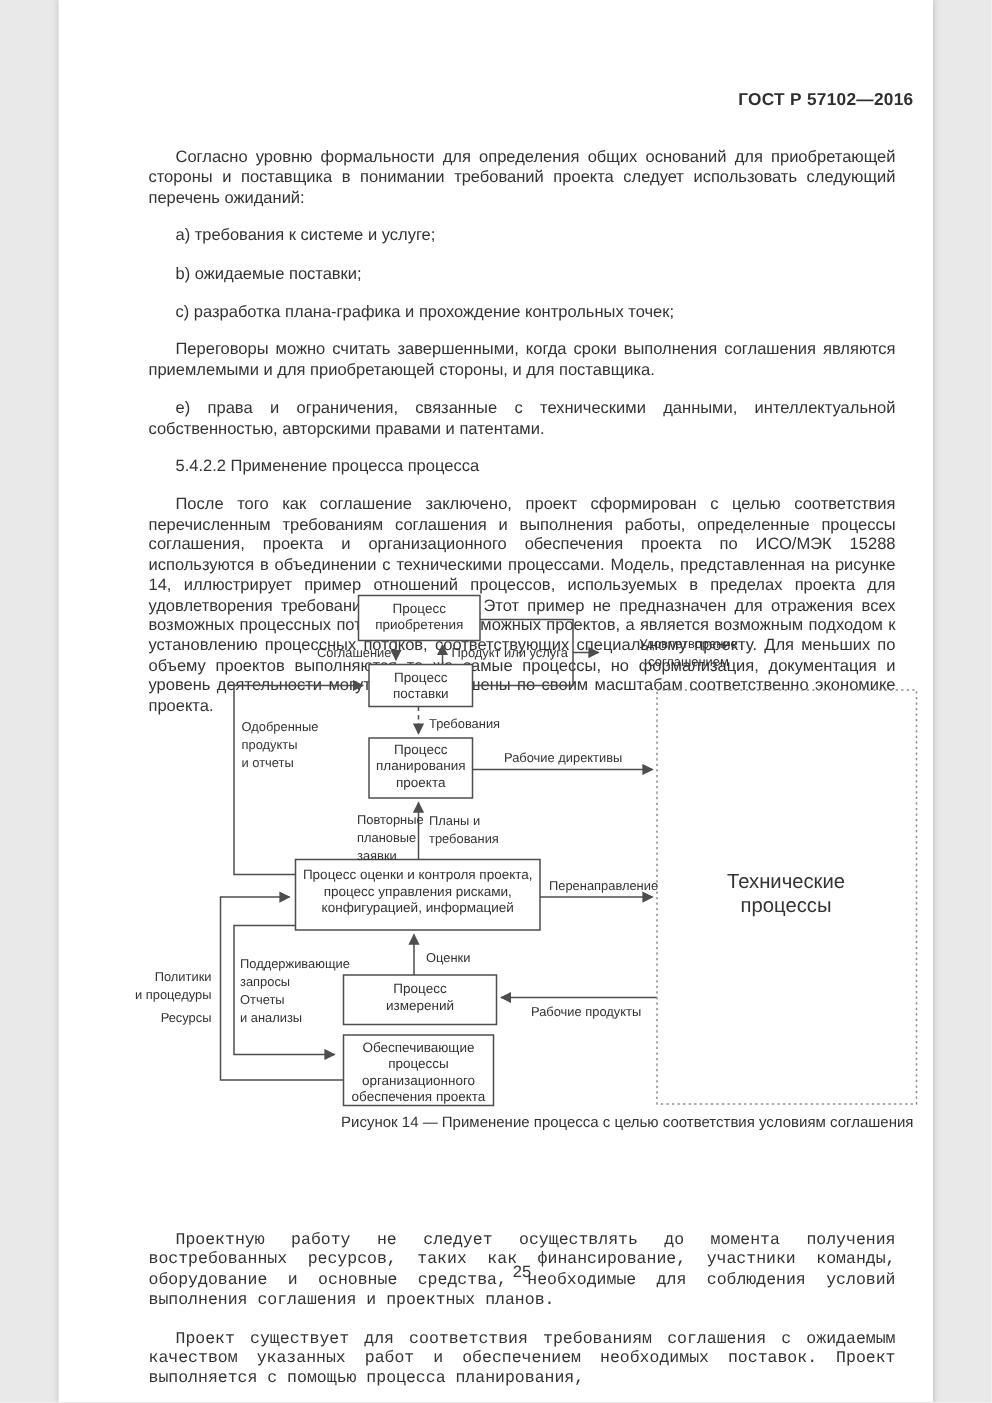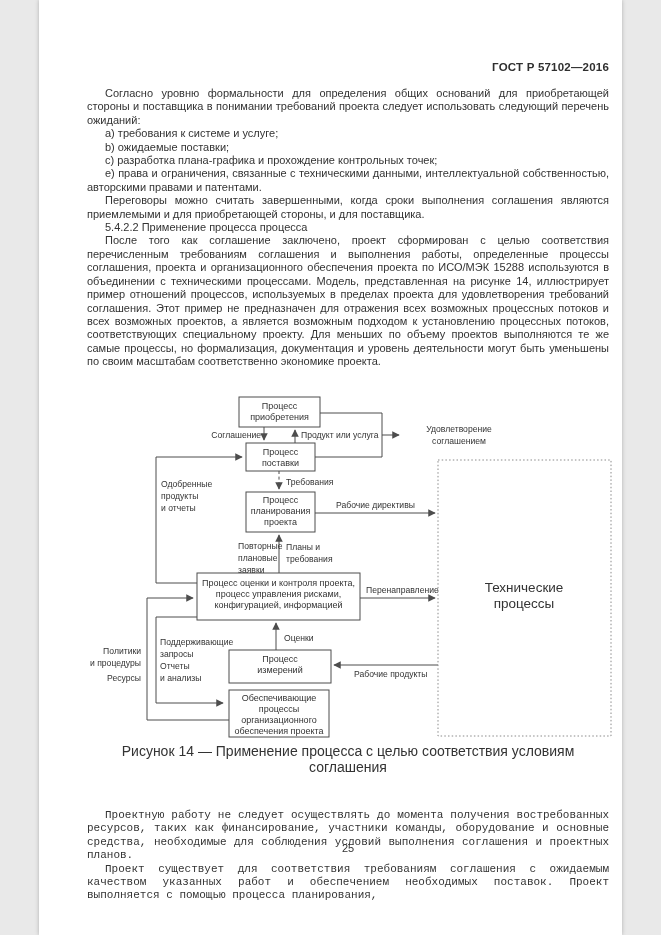--- a/index.html
+++ b/index.html
@@ -11,24 +11,24 @@
     box-shadow:0 0 4px rgba(0,0,0,.25);
   }
   .doc-header{
     position:absolute;top:61px;left:48px;width:522px;
     text-align:right;font-size:11.5px;font-weight:bold;color:#2f2f2f;
     letter-spacing:.2px;
   }
   .textblock{position:absolute;left:48px;width:522px;font-size:11px;line-height:13.4px;}
   .textblock.top{top:87px;}
   .textblock.bottom{top:809px;font-family:Liberation Mono, monospace;}
-  .textblock p{margin:0;text-indent:18px;text-align:justify;}
+  .textblock p{margin:12px;text-indent:18px;text-align:justify;}
   .figure-caption{
     position:absolute;top:743px;left:48px;width:522px;
-    text-align:center;font-size:14px;color:#333;
+    text-align:right;font-size:10px;color:#333;
   }
   .page-number{
     position:absolute;top:842px;left:48px;width:522px;
     text-align:center;font-size:11px;color:#333;
   }
   svg.diagram{position:absolute;left:0;top:390px;}
   svg.diagram text{font-family:"Liberation Sans","DejaVu Sans",sans-serif;fill:#333;}
   .lbl{font-size:8.6px;}
   .boxtxt{font-size:9px;text-anchor:middle;}
   .bigtxt{font-size:13.5px;text-anchor:middle;}
@@ -42,22 +42,22 @@
 
 <div class="page">
 
   <div class="doc-header">ГОСТ Р 57102—2016</div>
 
   <div class="textblock top">
     <p>Согласно уровню формальности для определения общих оснований для приобретающей стороны и поставщика в понимании требований проекта следует использовать следующий перечень ожиданий:</p>
     <p>a) требования к системе и услуге;</p>
     <p>b) ожидаемые поставки;</p>
     <p>c) разработка плана-графика и прохождение контрольных точек;</p>
+    <p>Переговоры можно считать завершенными, когда сроки выполнения соглашения являются приемлемыми и для приобретающей стороны, и для поставщика.</p>
     <p>e) права и ограничения, связанные с техническими данными, интеллектуальной собственностью, авторскими правами и патентами.</p>
-    <p>Переговоры можно считать завершенными, когда сроки выполнения соглашения являются приемлемыми и для приобретающей стороны, и для поставщика.</p>
     <p>5.4.2.2 Применение процесса процесса</p>
     <p>После того как соглашение заключено, проект сформирован с целью соответствия перечисленным требованиям соглашения и выполнения работы, определенные процессы соглашения, проекта и организационного обеспечения проекта по ИСО/МЭК 15288 используются в объединении с техническими процессами. Модель, представленная на рисунке 14, иллюстрирует пример отношений процессов, используемых в пределах проекта для удовлетворения требований соглашения. Этот пример не предназначен для отражения всех возможных процессных потоков и всех возможных проектов, а является возможным подходом к установлению процессных потоков, соответствующих специальному проекту. Для меньших по объему проектов выполняются те же самые процессы, но формализация, документация и уровень деятельности могут быть уменьшены по своим масштабам соответственно экономике проекта.</p>
   </div>
 
   <svg class="diagram" width="661" height="352" viewBox="0 0 661 352">
     <defs>
       <marker id="arr" viewBox="0 0 10 10" refX="9" refY="5" markerWidth="7.5" markerHeight="7.5" orient="auto-start-reverse">
         <path d="M0,0 L10,5 L0,10 z" fill="#4d4d4d"></path>
       </marker>
     </defs>

